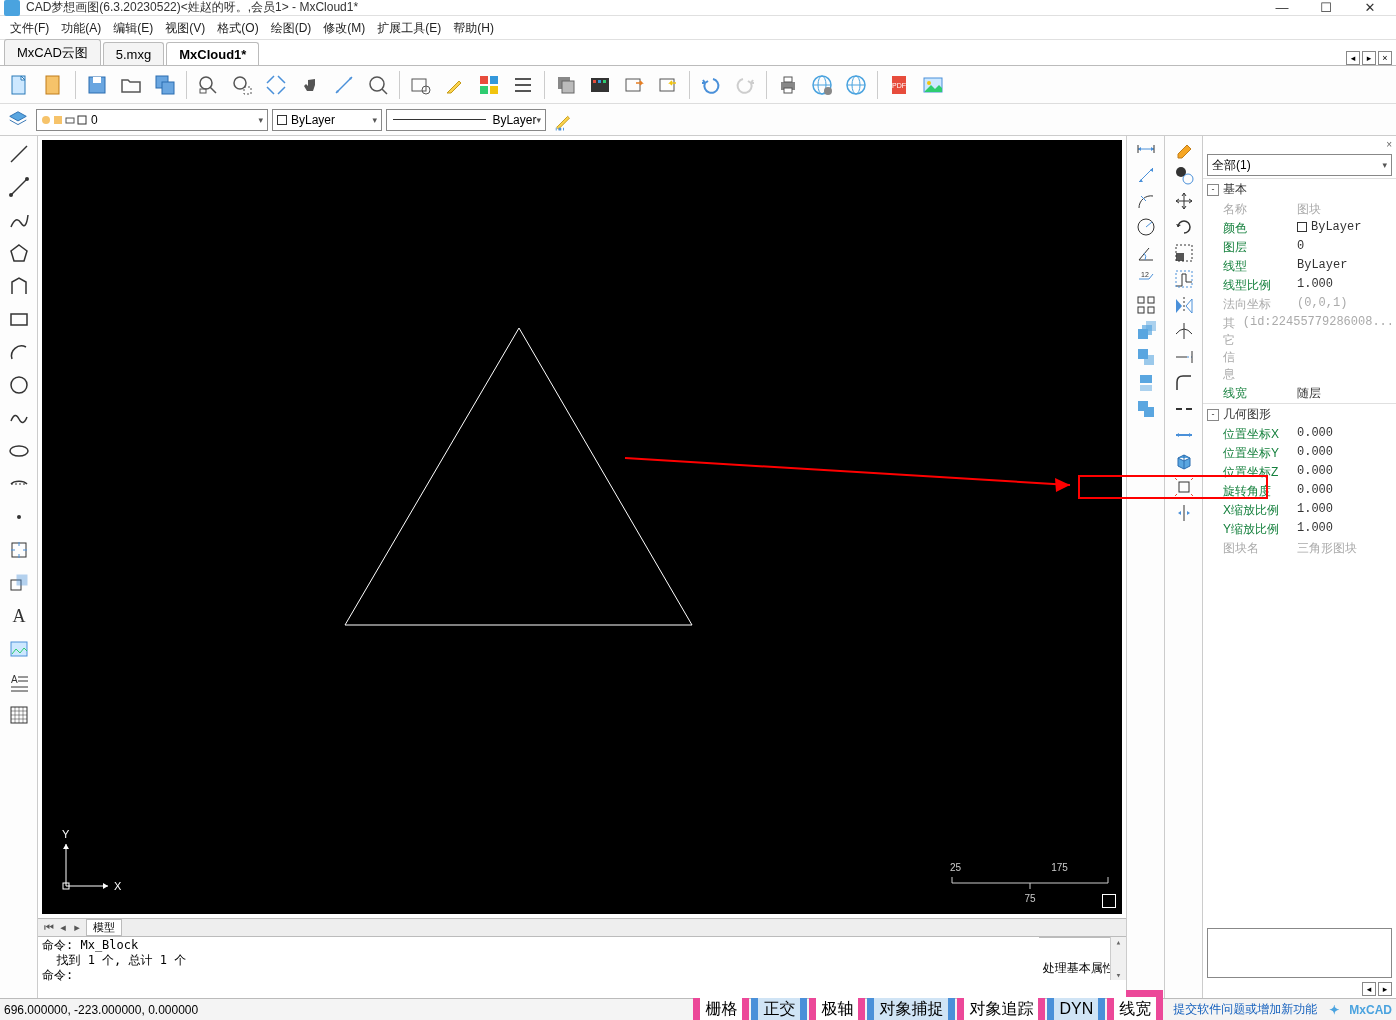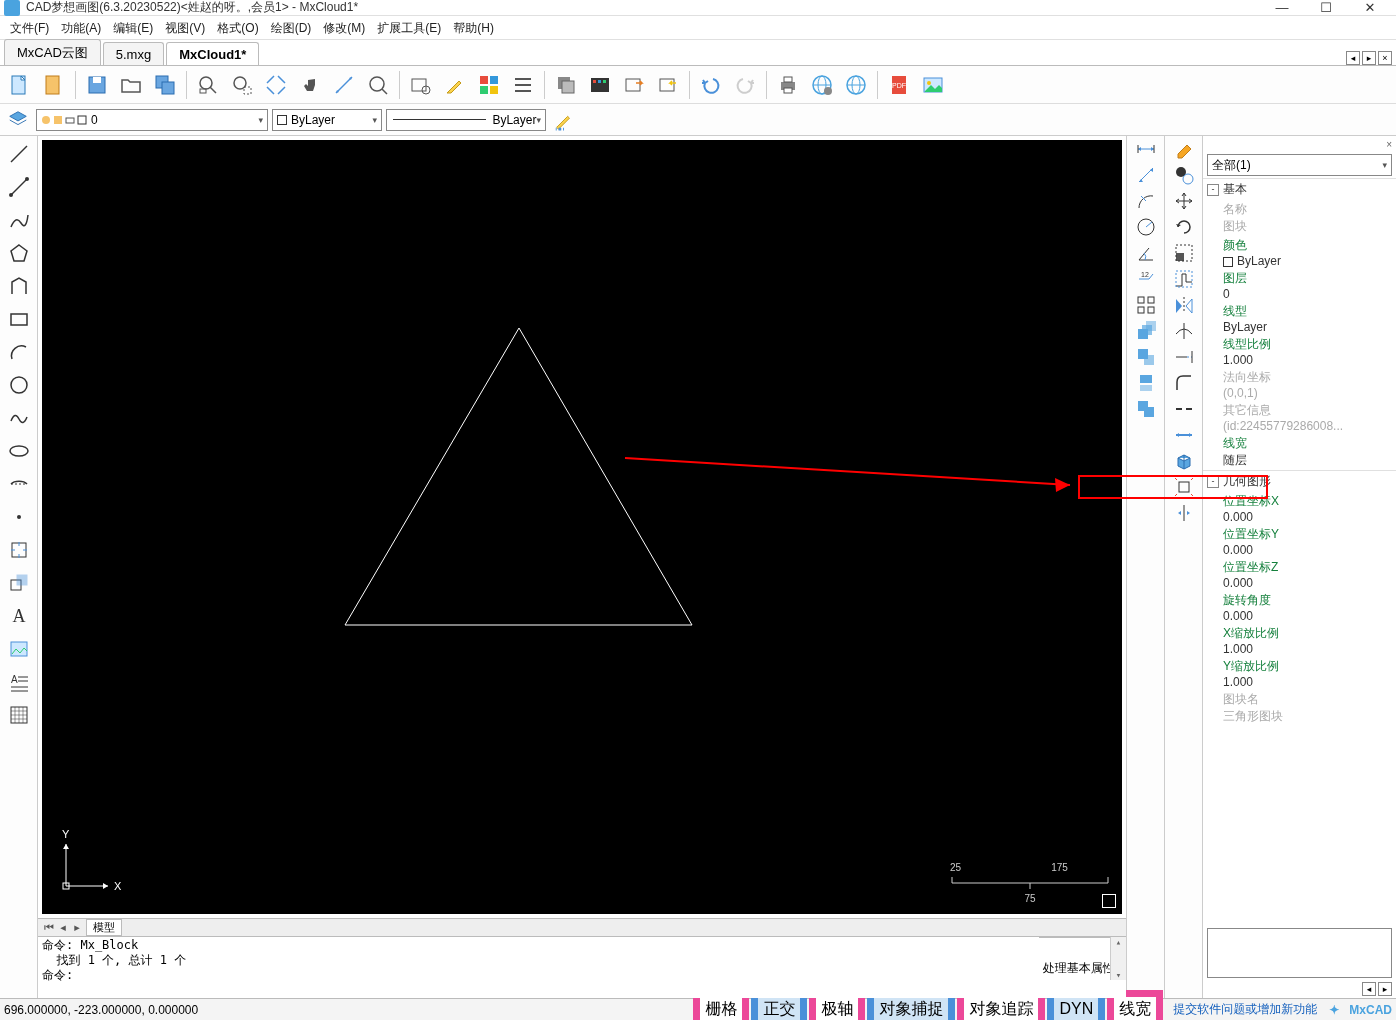--- a/index.html
+++ b/index.html
@@ -32,23 +32,23 @@
 .righttools { width: 38px; background: #fdfdfd; border-left: 1px solid #ccc; display: flex; flex-direction: column; align-items: center; padding: 2px 0; gap: 1px; }
 .righttools2 { width: 38px; background: #fdfdfd; border-left: 1px solid #ccc; display: flex; flex-direction: column; align-items: center; padding: 2px 0; gap: 1px; }
 .proppanel { width: 194px; background: #fff; border-left: 1px solid #ccc; display: flex; flex-direction: column; }
 .proppanel .closebar { height: 16px; display: flex; justify-content: flex-end; align-items: center; padding-right: 4px; color: #666; font-size: 10px; }
 .proppanel .selrow { padding: 2px 4px; }
 .proppanel .selrow .dropdown { width: 100%; }
 .proppanel .proplist { flex: 1; overflow: auto; }
 .propgroup { border-top: 1px solid #e0e0e0; }
 .propgroup .ghead { display: flex; align-items: center; padding: 2px 4px; background: #fff; font-size: 12px; color: #333; }
 .propgroup .ghead .toggle { width: 12px; height: 12px; border: 1px solid #888; display: flex; align-items: center; justify-content: center; font-size: 9px; margin-right: 4px; line-height: 1; }
-.proprow { display: flex; font-size: 12px; padding: 1px 2px 1px 20px; flex-direction: column; }
+.proprow { display: flex; font-size: 12px; padding: 1px 2px 1px 20px; }
 .proprow .k { width: 74px; color: #15803d; }
-.proprow .v { flex: 1; color: #333; }
+.proprow .v { flex: 1; color: #333; font-family: Liberation Mono, monospace; }
 .proprow.muted .k, .proprow.muted .v { color: #aaa; }
 .redbox { position: absolute; border: 2px solid red; pointer-events: none; }
 .bottomtabs { height: 18px; background: #eee; border-top: 1px solid #bbb; display: flex; align-items: center; padding: 0 4px; font-size: 11px; }
 .bottomtabs .bnav { width: 14px; text-align: center; color: #555; }
 .bottomtabs .btab { padding: 0 6px; border: 1px solid #bbb; background: #fff; margin-left: 2px; }
 .cmdarea { height: 62px; background: #fff; border-top: 1px solid #bbb; display: flex; flex-direction: row; font-family: SimSun, monospace; font-size: 12px; position: relative; }
 .cmdscroll { flex: 1; overflow: hidden; padding: 1px 4px; line-height: 15px; }
 .cmdline { white-space: pre; }
 .cmdinput { border-top: 1px solid #bbb; padding: 1px 4px; display: flex; align-items: center; }
 .cmdarea .scrollv { position: absolute; right: 0; top: 0; bottom: 18px; width: 16px; background: #f0f0f0; border-left: 1px solid #ccc; display:flex; flex-direction:column; align-items:center; justify-content:space-between; font-size:9px; color:#666; }

